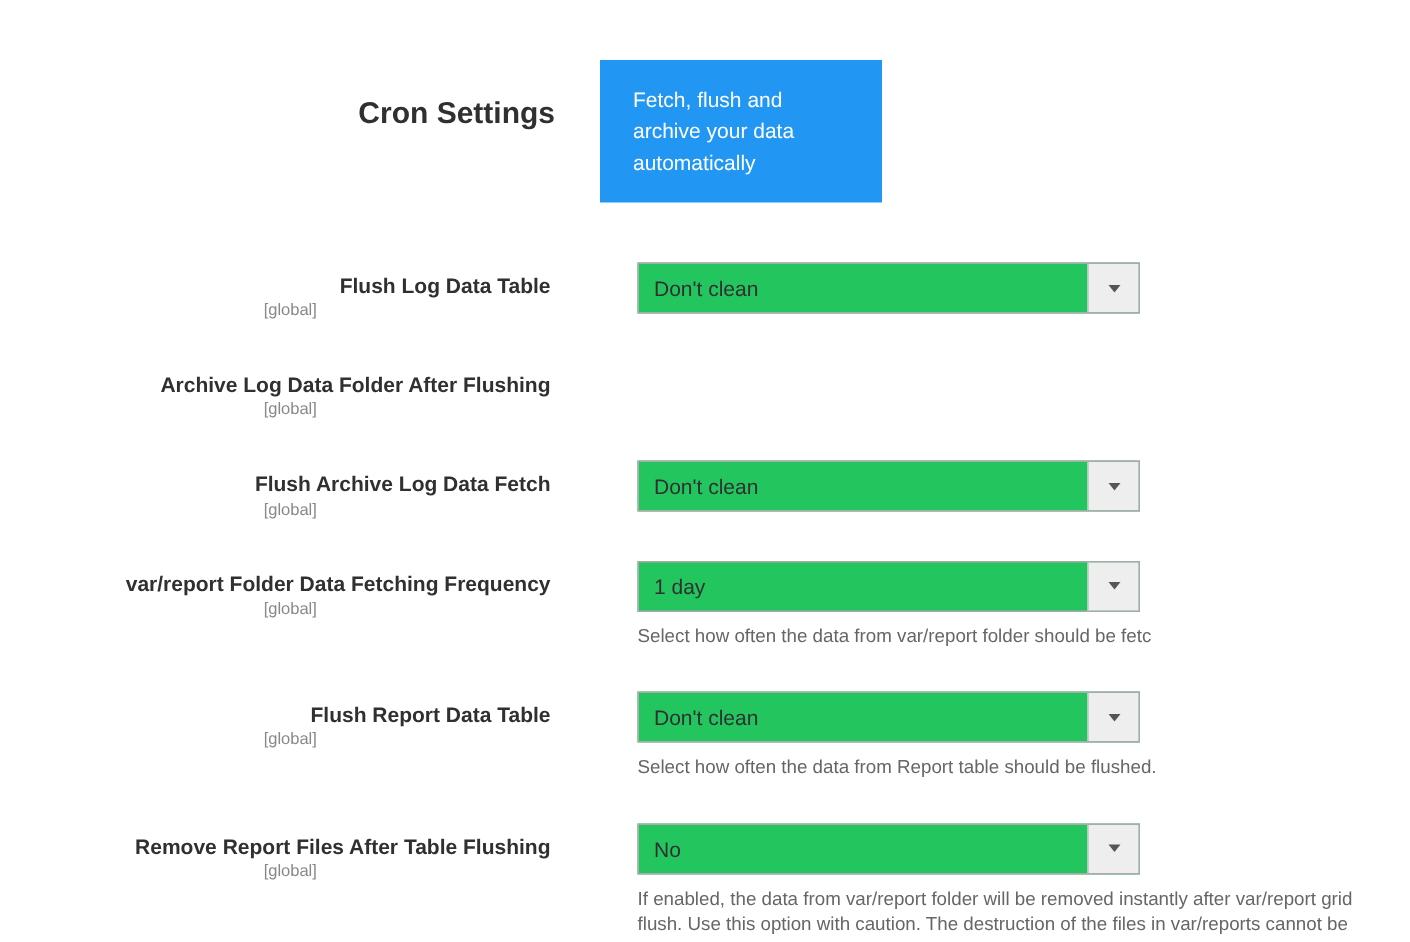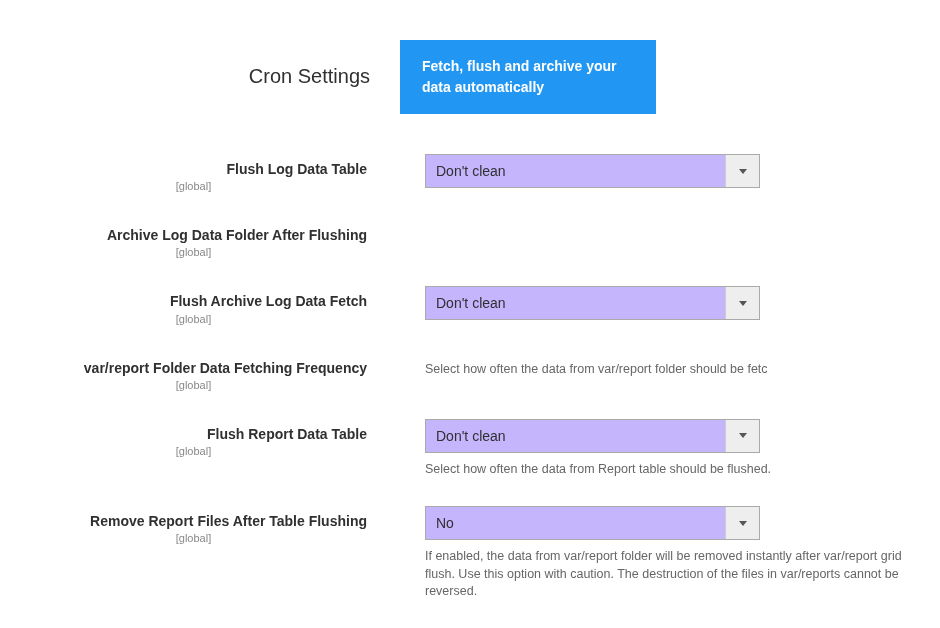--- a/index.html
+++ b/index.html
@@ -17,31 +17,30 @@
       margin-bottom: 40px;
     }
     .section-title {
       flex: 0 0 380px;
       text-align: right;
       padding-right: 30px;
       padding-top: 25px;
     }
     .section-title h2 {
       font-size: 20px;
-      font-weight: 400;
+      font-weight: 700;
       color: #303030;
     }
     .callout {
       background: #2196f3;
       color: #fff;
       padding: 16px 22px;
       font-size: 14px;
       line-height: 1.5;
-      width: 256px;
-      font-weight: bold;
+      width: 188px;
     }
     .form-rows { }
     .form-row {
       display: flex;
       align-items: flex-start;
       margin-bottom: 28px;
       gap: 40px;
     }
     .label-col {
       flex: 0 0 365px;
@@ -63,21 +62,21 @@
     }
     .control-col {
       flex: 1;
       max-width: 540px;
     }
     .select-wrap {
       display: flex;
       width: 335px;
       height: 34px;
       border: 1px solid #aaa;
-      background: #c4b5fd;
+      background: #22c55e;
       align-items: center;
     }
     .select-value {
       flex: 1;
       padding: 0 10px;
       font-size: 14px;
       color: #303030;
     }
     .select-btn {
       width: 34px;
@@ -150,20 +149,26 @@
       </div>
     </div>
   </div>
 
   <div class="form-row">
     <div class="label-col">
       <div class="flabel">var/report Folder Data Fetching Frequency</div>
       <div class="scope">[global]</div>
     </div>
     <div class="control-col">
+      <div class="select-wrap">
+        <div class="select-value">1 day</div>
+        <div class="select-btn">
+            <div class="chevron"></div>
+          </div>
+      </div>
       <div class="help-text">Select how often the data from var/report folder should be fetc</div>
     </div>
   </div>
 
   <div class="form-row">
     <div class="label-col">
       <div class="flabel">Flush Report Data Table</div>
       <div class="scope">[global]</div>
     </div>
     <div class="control-col">

